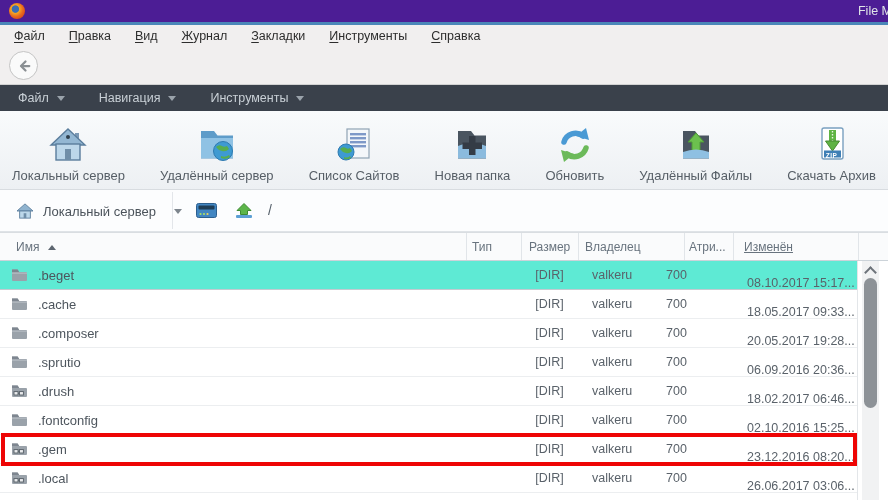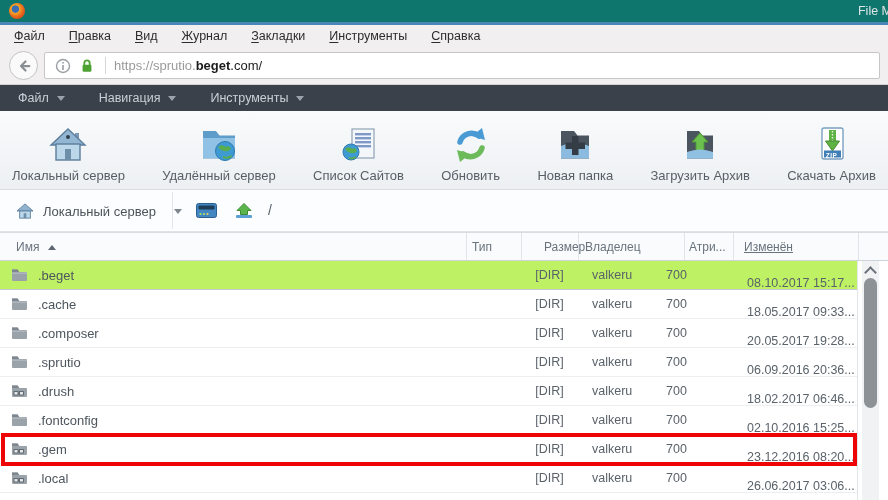--- a/index.html
+++ b/index.html
@@ -1,21 +1,21 @@
 <!DOCTYPE html>
 <html><head>
 <meta charset="utf-8">
 <style>
   html,body{margin:0;padding:0;background:#fff;}
   #screen{position:relative;width:888px;height:500px;overflow:hidden;
           font-family:"Liberation Sans","DejaVu Sans",sans-serif;
           -webkit-font-smoothing:antialiased;background:#fff;}
 
   
-  .topbar{position:absolute;left:0;top:0;width:888px;height:22px;background:#0f766e;
+  .topbar{position:absolute;left:0;top:0;width:888px;height:22px;background:#4c1d95;
           border-bottom:3px solid #4a86b8;}
   .ff-icon{position:absolute;left:9px;top:3px;width:16px;height:16px;border-radius:50%;
            background:radial-gradient(circle at 40% 38%, #3b6db5 0 24%, #f5a623 30%, #e8681f 55%, #d84a12 80%);}
   .win-title{position:absolute;right:-4px;top:4px;color:#dfe4e7;font-size:12.5px;white-space:nowrap;}
 
   
   .menubar{position:absolute;left:0;top:25px;width:888px;height:21px;background:#f1efef;
            display:flex;align-items:center;padding-left:14px;box-sizing:border-box;}
   .bm-item{font-size:12.5px;color:#2d2d2d;margin-right:24px;cursor:default;}
   .bm-item u{text-decoration:underline;text-underline-offset:2px;}
@@ -64,28 +64,28 @@
   .pb-up{left:234px;}
   .pb-path{position:absolute;left:268px;top:12px;font-size:14px;color:#55606a;}
 
   
   .thead{position:absolute;left:0;top:232px;width:888px;height:29px;background:#fafbfc;
          border-top:1px solid #d9dde1;border-bottom:1px solid #ccd3d9;box-sizing:border-box;}
   .hd{position:absolute;top:7px;font-size:12px;color:#68737e;white-space:nowrap;cursor:pointer;}
   .h-name{left:16px;display:flex;align-items:center;}
   .sort-asc{width:0;height:0;border-left:4px solid transparent;border-right:4px solid transparent;
             border-bottom:5px solid #5d6670;margin-left:9px;margin-top:1px;}
-  .h-type{left:472px;}.h-size{left:544px;}.h-owner{left:585px;}.h-attrs{left:689px;}.h-mod{left:744px;text-decoration:underline;}
+  .h-type{left:472px;}.h-size{left:529px;}.h-owner{left:585px;}.h-attrs{left:689px;}.h-mod{left:744px;text-decoration:underline;}
   .hdiv{position:absolute;top:0;bottom:0;width:1px;background:#e1e5e9;}
 
   
   .list{position:absolute;left:0;top:261px;width:858px;height:239px;background:#fff;
         border-right:1px solid #e3e6e9;box-sizing:border-box;}
   .file-row{position:relative;height:29px;box-sizing:border-box;border-bottom:1px solid #eceef0;cursor:pointer;}
-  .file-row.selected{background:#bef264;border-bottom-color:#c4cad0;}
+  .file-row.selected{background:#5eead4;border-bottom-color:#c4cad0;}
   .fr-icon{position:absolute;left:11px;top:7px;line-height:0;}
   .fr-name{position:absolute;left:38px;top:7px;font-size:13px;color:#4d555d;}
   .fr-size{position:absolute;left:521px;width:57px;top:7px;text-align:center;font-size:12.5px;color:#5a626a;}
   .fr-owner{position:absolute;left:592px;top:7px;font-size:12.5px;color:#5a626a;}
   .fr-attrs{position:absolute;left:666px;top:7px;font-size:12.5px;color:#5a626a;}
   .fr-date{position:absolute;left:747px;top:7px;font-size:12.5px;color:#5a626a;white-space:nowrap;margin-top:8px;}
 
   
   .scrollbar{position:absolute;left:862px;top:261px;width:17px;height:239px;background:#f1f2f3;}
   .sb-up{position:absolute;left:4px;top:7px;width:7px;height:7px;
@@ -116,37 +116,20 @@
       <span class="bm-item"><u>С</u>правка</span>
     </div>
 
   <div class="urlbar">
     <div class="back-btn">
       <svg width="18" height="18" viewBox="0 0 24 24">
         <path d="M14 6 L8 12 L14 18" fill="none" stroke="#8a8f93" stroke-width="3" stroke-linecap="round" stroke-linejoin="round"></path>
         <line x1="9" y1="12" x2="19" y2="12" stroke="#8a8f93" stroke-width="3" stroke-linecap="round"></line>
       </svg>
     </div>
-    <div class="url-field">
-      <span class="uf-ico">
-        <svg width="16" height="16" viewBox="0 0 16 16">
-          <circle cx="8" cy="8" r="6.5" fill="none" stroke="#9a9fa3" stroke-width="1.4"></circle>
-          <rect x="7.2" y="4" width="1.6" height="1.6" fill="#9a9fa3"></rect>
-          <rect x="7.2" y="7" width="1.6" height="5" fill="#9a9fa3"></rect>
-        </svg>
-      </span>
-      <span class="uf-ico">
-        <svg width="16" height="16" viewBox="0 0 18 18">
-          <path d="M6 8 V5.6 a3 3 0 0 1 6 0 V8" fill="none" stroke="#4da232" stroke-width="2"></path>
-          <rect x="4" y="7.5" width="10" height="8" rx="1.5" fill="#4da232"></rect>
-        </svg>
-      </span>
-      <span class="url-sep"></span>
-      <span class="url-text"><span>https://sprutio.</span><span class="u-dom">beget</span><span class="u-tail">.com/</span></span>
-    </div>
   </div>
 
   <div class="appbar">
     <span class="app-item">
       <span>Файл</span>
       <i class="caret"></i>
     </span>
     <span class="app-item">
       <span>Навигация</span>
       <i class="caret"></i>
@@ -197,50 +180,50 @@
           <path d="M6 24 q3-3 6-1 q2 1.5 4 0 l2 3 q-3 3-6 2 q-4-1-6-4Z" fill="#58ad4e"></path>
           <path d="M10 32 q3 1.5 6-1 l1 1.8 q-3 2.5-7 1Z" fill="#58ad4e"></path>
         </svg>
       </span>
       <span class="tb-label">Список Сайтов</span>
     </div>
 
     <div class="tb-btn">
       <span class="tb-icon">
         <svg width="40" height="40" viewBox="0 0 40 40">
+          <path d="M6 6 h13 l3.5 4.5 H34 v23 H6 Z" fill="#4a5560"></path>
+          <path d="M6 21 q14 -7 28 0 v12.5 H6 Z" fill="#8bbbde"></path>
+          <rect x="17" y="11" width="6.5" height="19" fill="#343c46"></rect>
+          <rect x="10.5" y="17.5" width="19.5" height="6.5" fill="#343c46"></rect>
+        </svg>
+      </span>
+      <span class="tb-label">Новая папка</span>
+    </div>
+
+    <div class="tb-btn">
+      <span class="tb-icon">
+        <svg width="40" height="40" viewBox="0 0 40 40">
           <path d="M9 17 a12 12 0 0 1 19 -6" fill="none" stroke="#4a9ad4" stroke-width="5.5" stroke-linecap="round"></path>
           <polygon points="31,3 34,15 21,11" fill="#4a9ad4"></polygon>
           <path d="M31 23 a12 12 0 0 1 -19 6" fill="none" stroke="#6cba5a" stroke-width="5.5" stroke-linecap="round"></path>
           <polygon points="9,37 6,25 19,29" fill="#6cba5a"></polygon>
         </svg>
       </span>
       <span class="tb-label">Обновить</span>
     </div>
 
     <div class="tb-btn">
       <span class="tb-icon">
         <svg width="40" height="40" viewBox="0 0 40 40">
-          <path d="M6 6 h13 l3.5 4.5 H34 v23 H6 Z" fill="#4a5560"></path>
-          <path d="M6 21 q14 -7 28 0 v12.5 H6 Z" fill="#8bbbde"></path>
-          <rect x="17" y="11" width="6.5" height="19" fill="#343c46"></rect>
-          <rect x="10.5" y="17.5" width="19.5" height="6.5" fill="#343c46"></rect>
-        </svg>
-      </span>
-      <span class="tb-label">Новая папка</span>
-    </div>
-
-    <div class="tb-btn">
-      <span class="tb-icon">
-        <svg width="40" height="40" viewBox="0 0 40 40">
           <path d="M7 6 h12 l3.5 4.5 H33 v23 H7 Z" fill="#4a5560"></path>
           <polygon points="20,8 28,17 24,17 24,26 16,26 16,17 12,17" fill="#6cc04e" stroke="#4e9a38" stroke-width="1"></polygon>
           <path d="M7 27 q13 -5 26 0 v6.5 H7 Z" fill="#8fc0e2"></path>
         </svg>
       </span>
-      <span class="tb-label">Загрузить Архив</span>
+      <span class="tb-label">Удалённый Файлы</span>
     </div>
 
 
     <div class="tb-btn">
       <span class="tb-icon">
         <svg width="40" height="40" viewBox="0 0 40 40">
           <rect x="10" y="3" width="21" height="31" rx="2" fill="#ffffff" stroke="#7aa0c0" stroke-width="1.4"></rect>
           <rect x="17" y="5" width="7" height="12" fill="#5fb344"></rect>
           <line x1="20.5" y1="6" x2="20.5" y2="16" stroke="#e8f4e2" stroke-width="1.4" stroke-dasharray="1.6,1.4"></line>
           <polygon points="13.5,16 27.5,16 20.5,26" fill="#5fb344" stroke="#478a31" stroke-width="1"></polygon>

